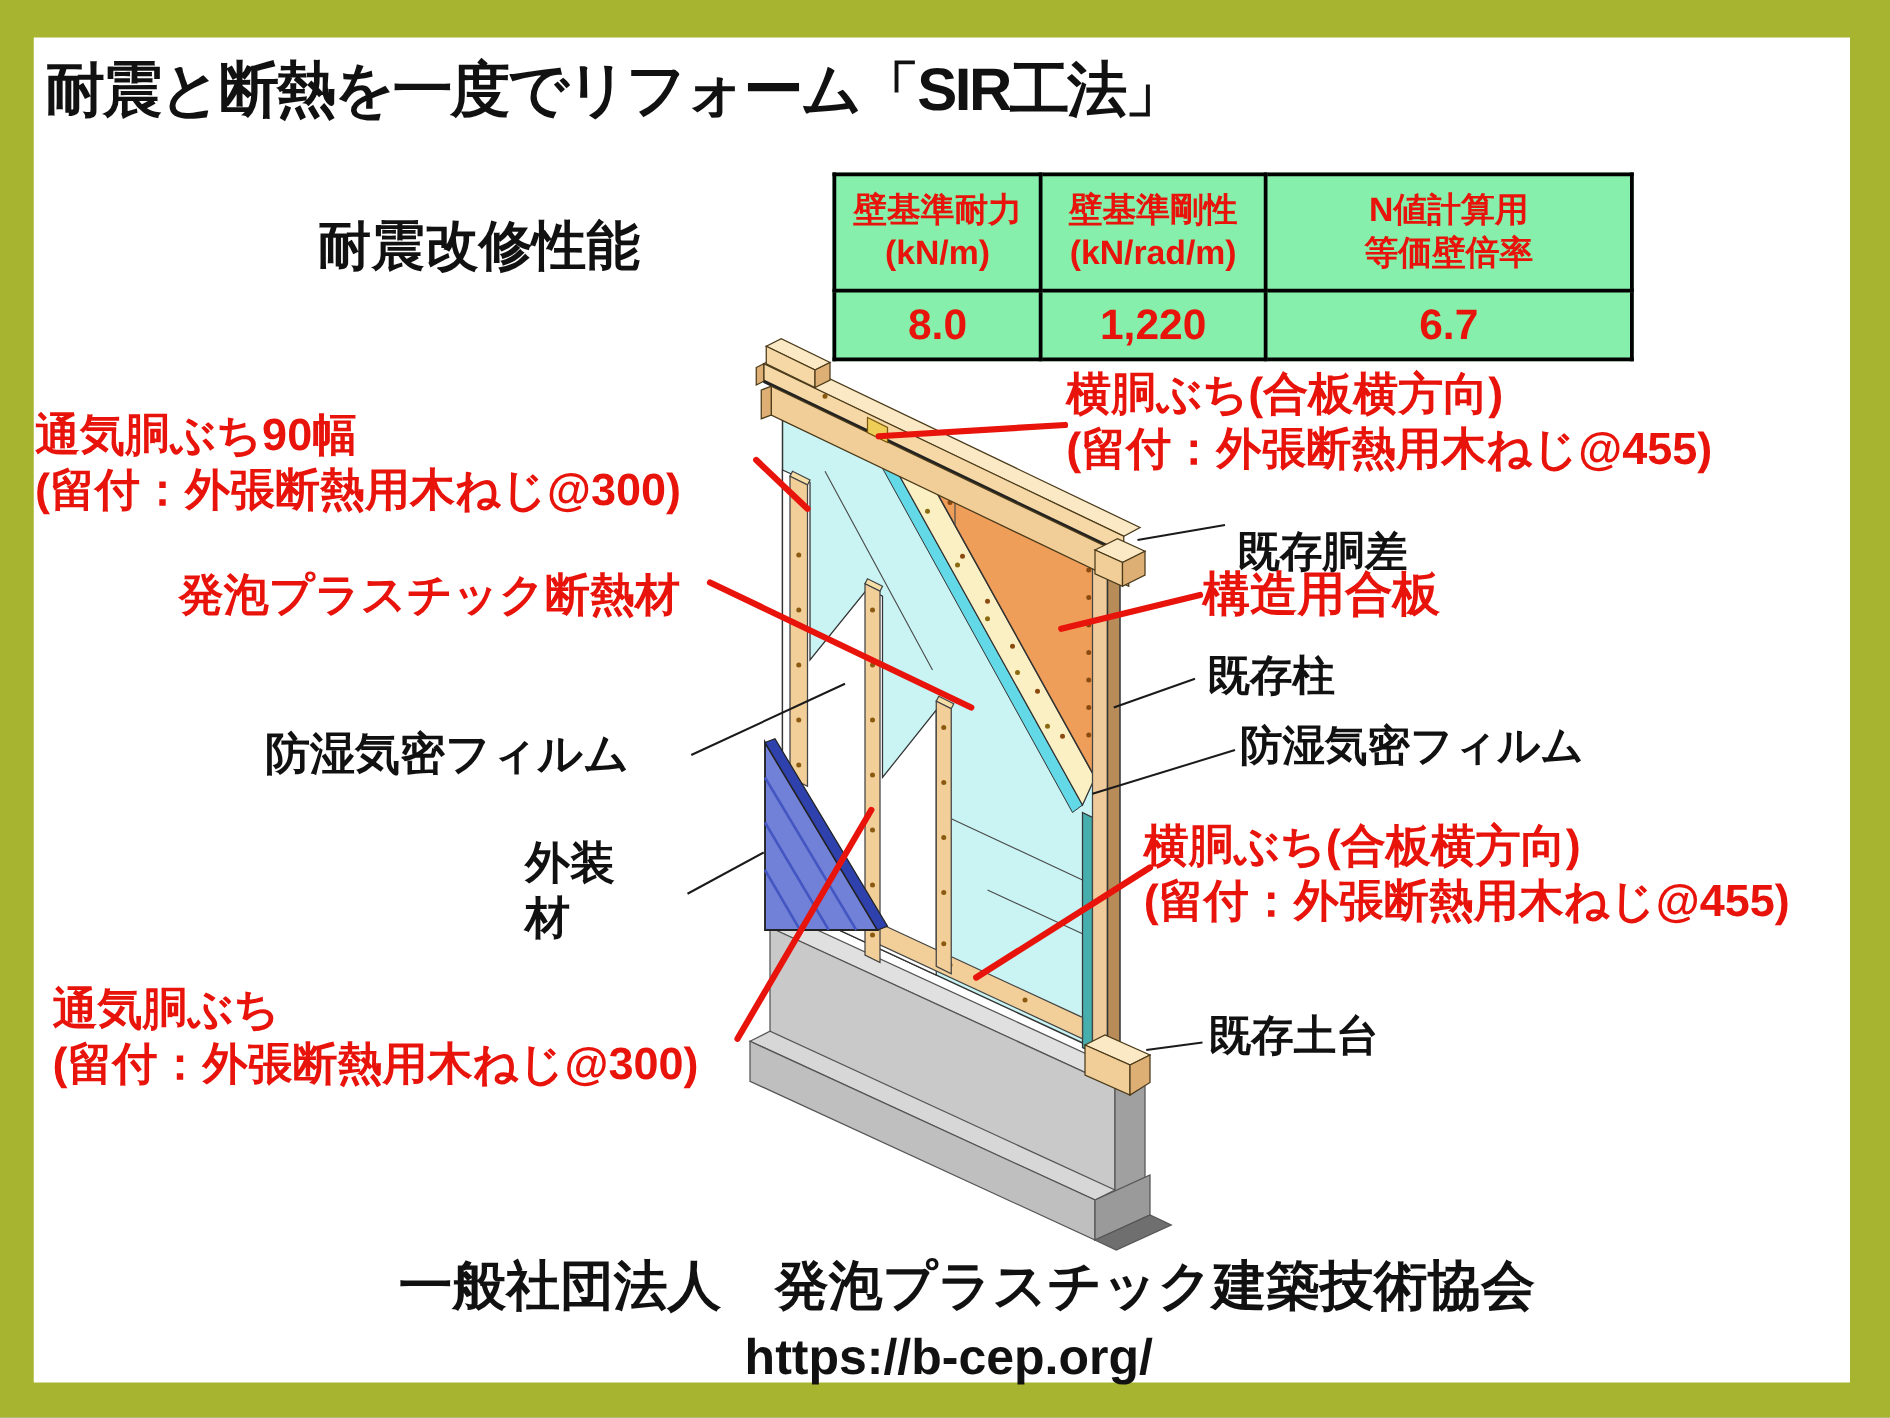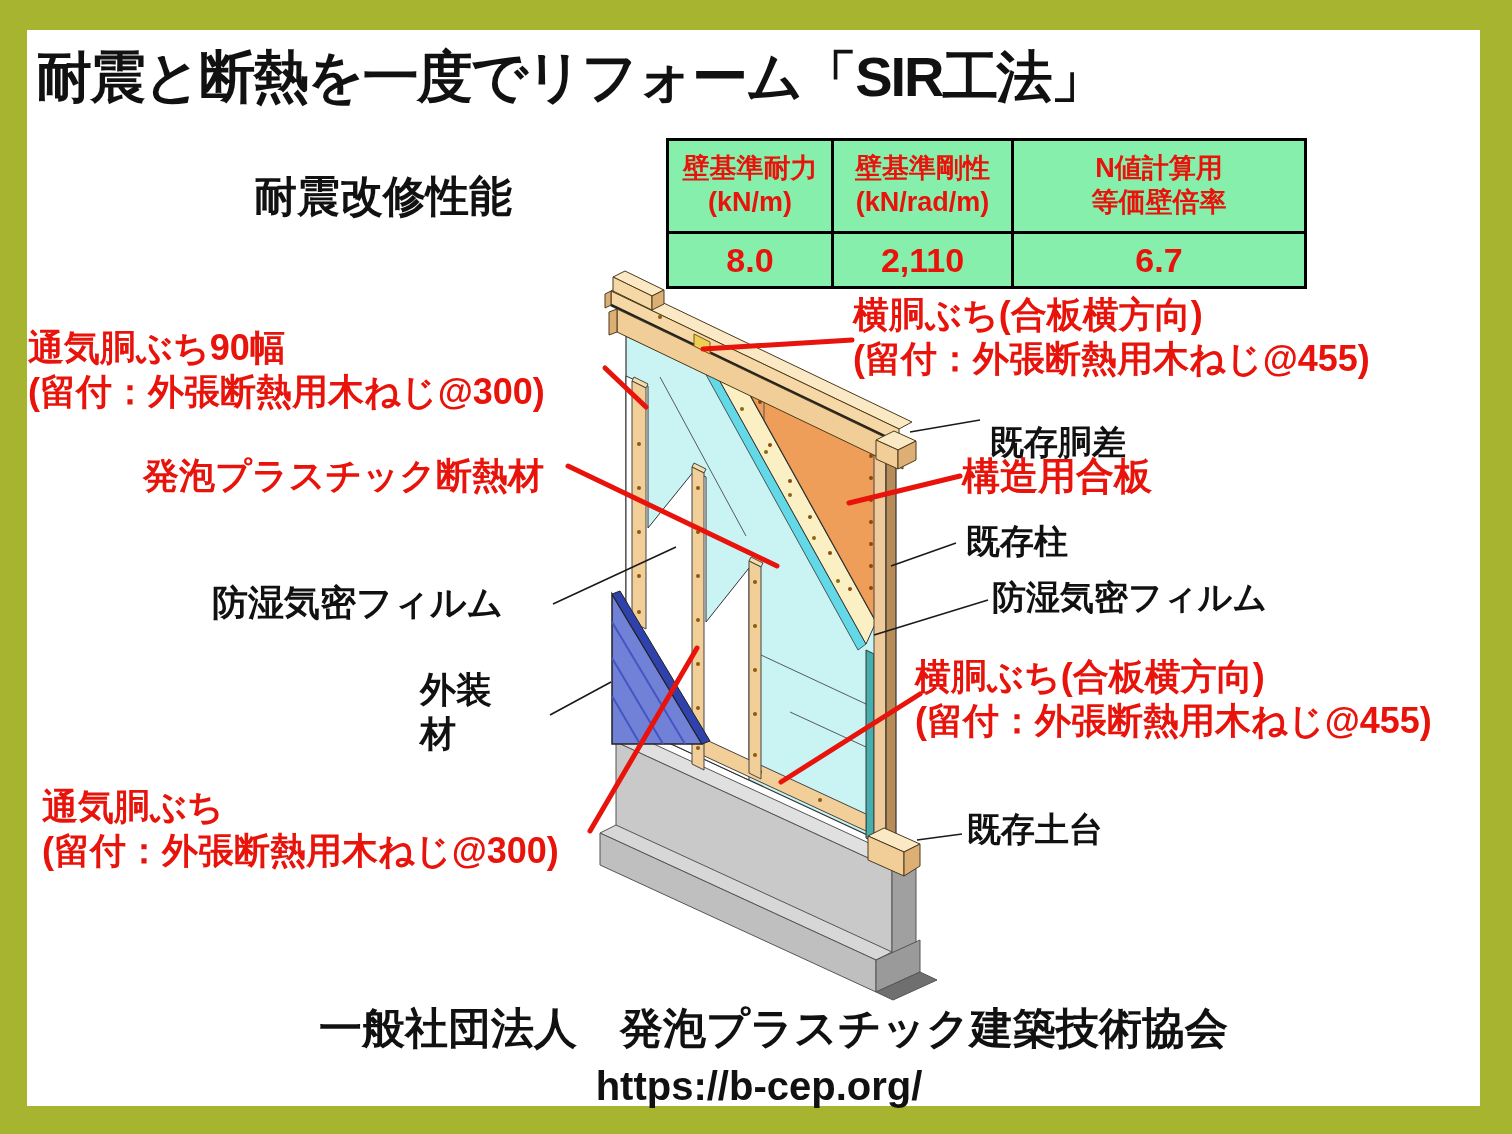--- a/index.html
+++ b/index.html
@@ -3,21 +3,21 @@
 <meta charset="utf-8">
 <style>
   :root{
     --green:#A6B42F; --red:#E8130B; --ink:#111111;
   }
   html,body{margin:0;padding:0;}
   body{font-family:"Liberation Sans", sans-serif; background:#888;}
   .frame{position:relative;width:1512px;height:1134px;background:var(--green);overflow:hidden;}
   .sheet{position:absolute;left:27px;top:30px;width:1453px;height:1076px;background:#ffffff;}
   .abs{position:absolute;white-space:nowrap;}
-  .title{left:36px;top:40px;font-size:56px;font-weight:900;letter-spacing:-2px;color:var(--ink);}
+  .title{left:36px;top:40px;font-size:48px;font-weight:900;letter-spacing:-2px;color:var(--ink);}
   .perf-heading{left:254px;top:168px;font-size:43px;font-weight:700;color:var(--ink);}
   table.perf{position:absolute;left:666px;top:138px;border-collapse:collapse;background:#86efac;}
   table.perf th,table.perf td{border:3px solid #000;color:var(--red);text-align:center;vertical-align:middle;padding:0;}
   table.perf th{font-size:27px;font-weight:800;line-height:1.25;height:90px;}
   table.perf td{font-size:34px;font-weight:800;height:52px;}
   .c-red{color:var(--red);font-weight:800;}
   .c-black{color:var(--ink);font-weight:800;}
   .callout{font-size:36px;line-height:1.22;}
   .callout.small{font-size:34px;}
   .footer-wrap{left:27px;top:1000px;width:1453px;text-align:center;}
@@ -191,21 +191,21 @@
         <span>壁基準剛性</span><br>
         <span>(kN/rad/m)</span>
       </th>
       <th style="width:290px">
         <span>N値計算用</span><br>
         <span>等価壁倍率</span>
       </th>
     </tr>
     <tr>
       <td>8.0</td>
-      <td>2,110</td>
+      <td>1,220</td>
       <td>6.7</td>
     </tr>
   </tbody>
     </table>
 
   <div class="abs callout c-red" style="left:28px;top:326px;">
     <div>通気胴ぶち90幅</div>
     <div>(留付：外張断熱用木ねじ@300)</div>
   </div>
 

